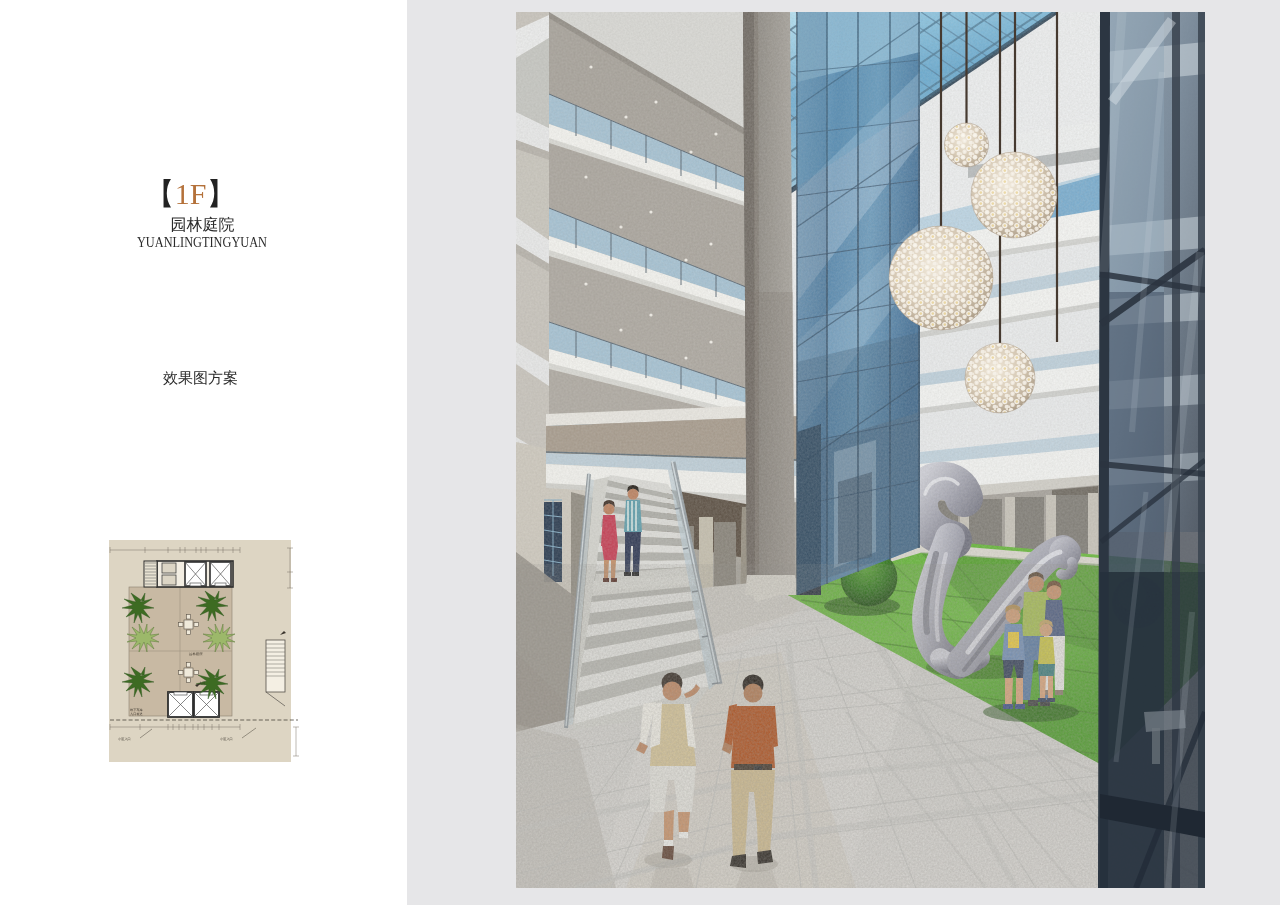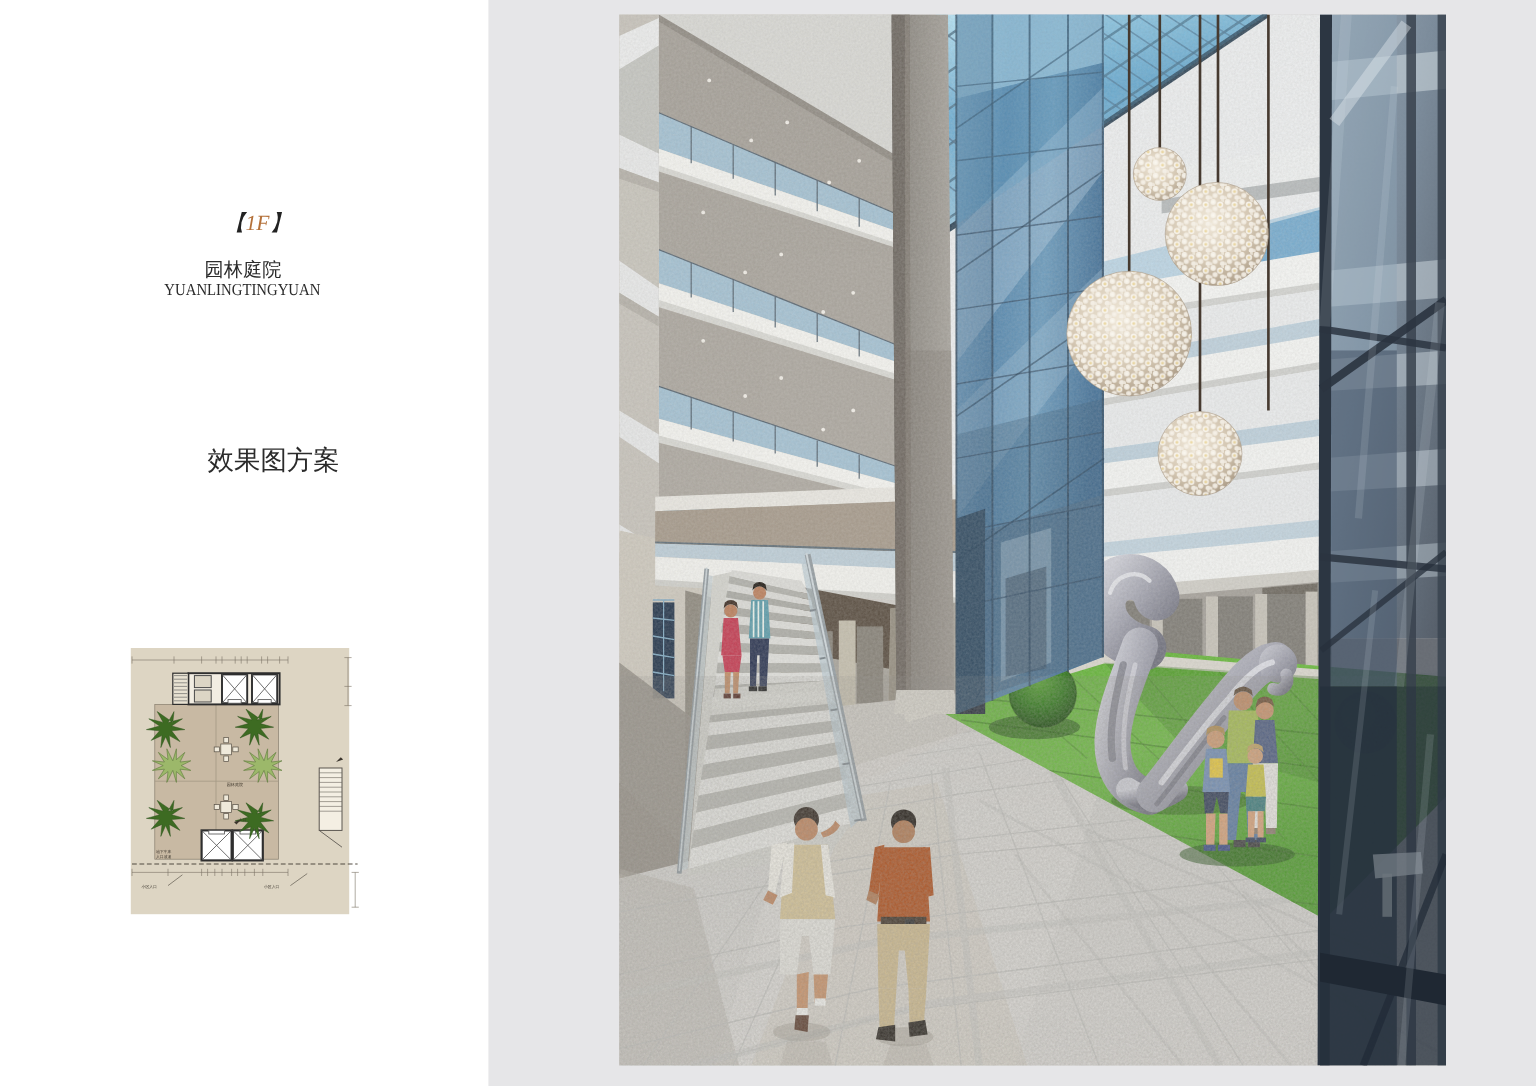--- a/index.html
+++ b/index.html
@@ -5,27 +5,27 @@
 html,body{margin:0;padding:0;background:#ffffff;font-family:"Liberation Serif",serif;}
 #page{position:relative;width:1280px;height:905px;overflow:hidden;background:#ffffff;}
 .ctr{position:absolute;text-align:center;color:#2b2b2b;}
 </style>
 </head>
 <body>
 <div id="page">
 
 <div style="position:absolute;left:407px;top:0;width:873px;height:905px;background:#e6e6e8;"></div>
 
-<div class="ctr" style="left:132px;top:174px;width:165px;font-size:18px;letter-spacing:0px;color:#222;font-style:italic;">【<span style="color:#b4713a;">1F</span>】</div>
+<div class="ctr" style="left:108px;top:174px;width:165px;font-size:30px;letter-spacing:0px;color:#222;">【<span style="color:#b4713a;">1F</span>】</div>
 
 <div class="ctr" style="left:120px;top:215px;width:165px;font-size:16px;letter-spacing:0px;">园林庭院</div>
 
 <div class="ctr" style="left:82px;top:235px;width:240px;font-size:14px;letter-spacing:0px;transform:scaleX(0.88);">YUANLINGTINGYUAN</div>
 
-<div class="ctr" style="left:118px;top:369px;width:165px;font-size:22px;letter-spacing:0px;text-align:right;">效果图方案</div>
+<div class="ctr" style="left:118px;top:369px;width:165px;font-size:15px;letter-spacing:0px;">效果图方案</div>
 
 <svg id="plan" style="position:absolute;left:100px;top:530px;" width="200" height="232" viewBox="0 0 200 232">
 
   <rect x="9" y="10" width="182" height="222" fill="#ddd5c3"></rect>
 
   <rect x="29" y="57" width="103" height="129" fill="#c8b9a3" stroke="#8a8070" stroke-width="0.6"></rect>
 
   <path d="M80 57 L80 186 M29 121 L132 121" stroke="#a59a85" stroke-width="0.7" fill="none"></path>
 
   <g>

